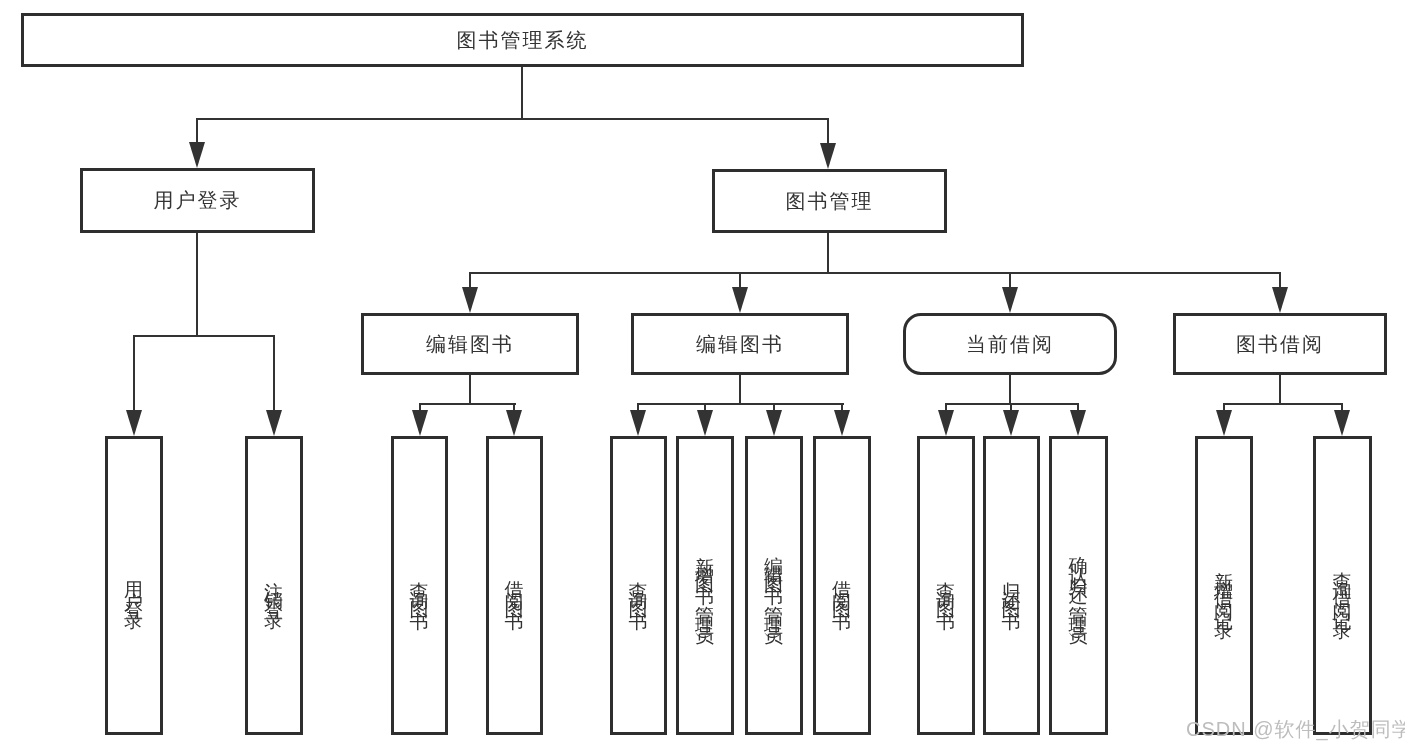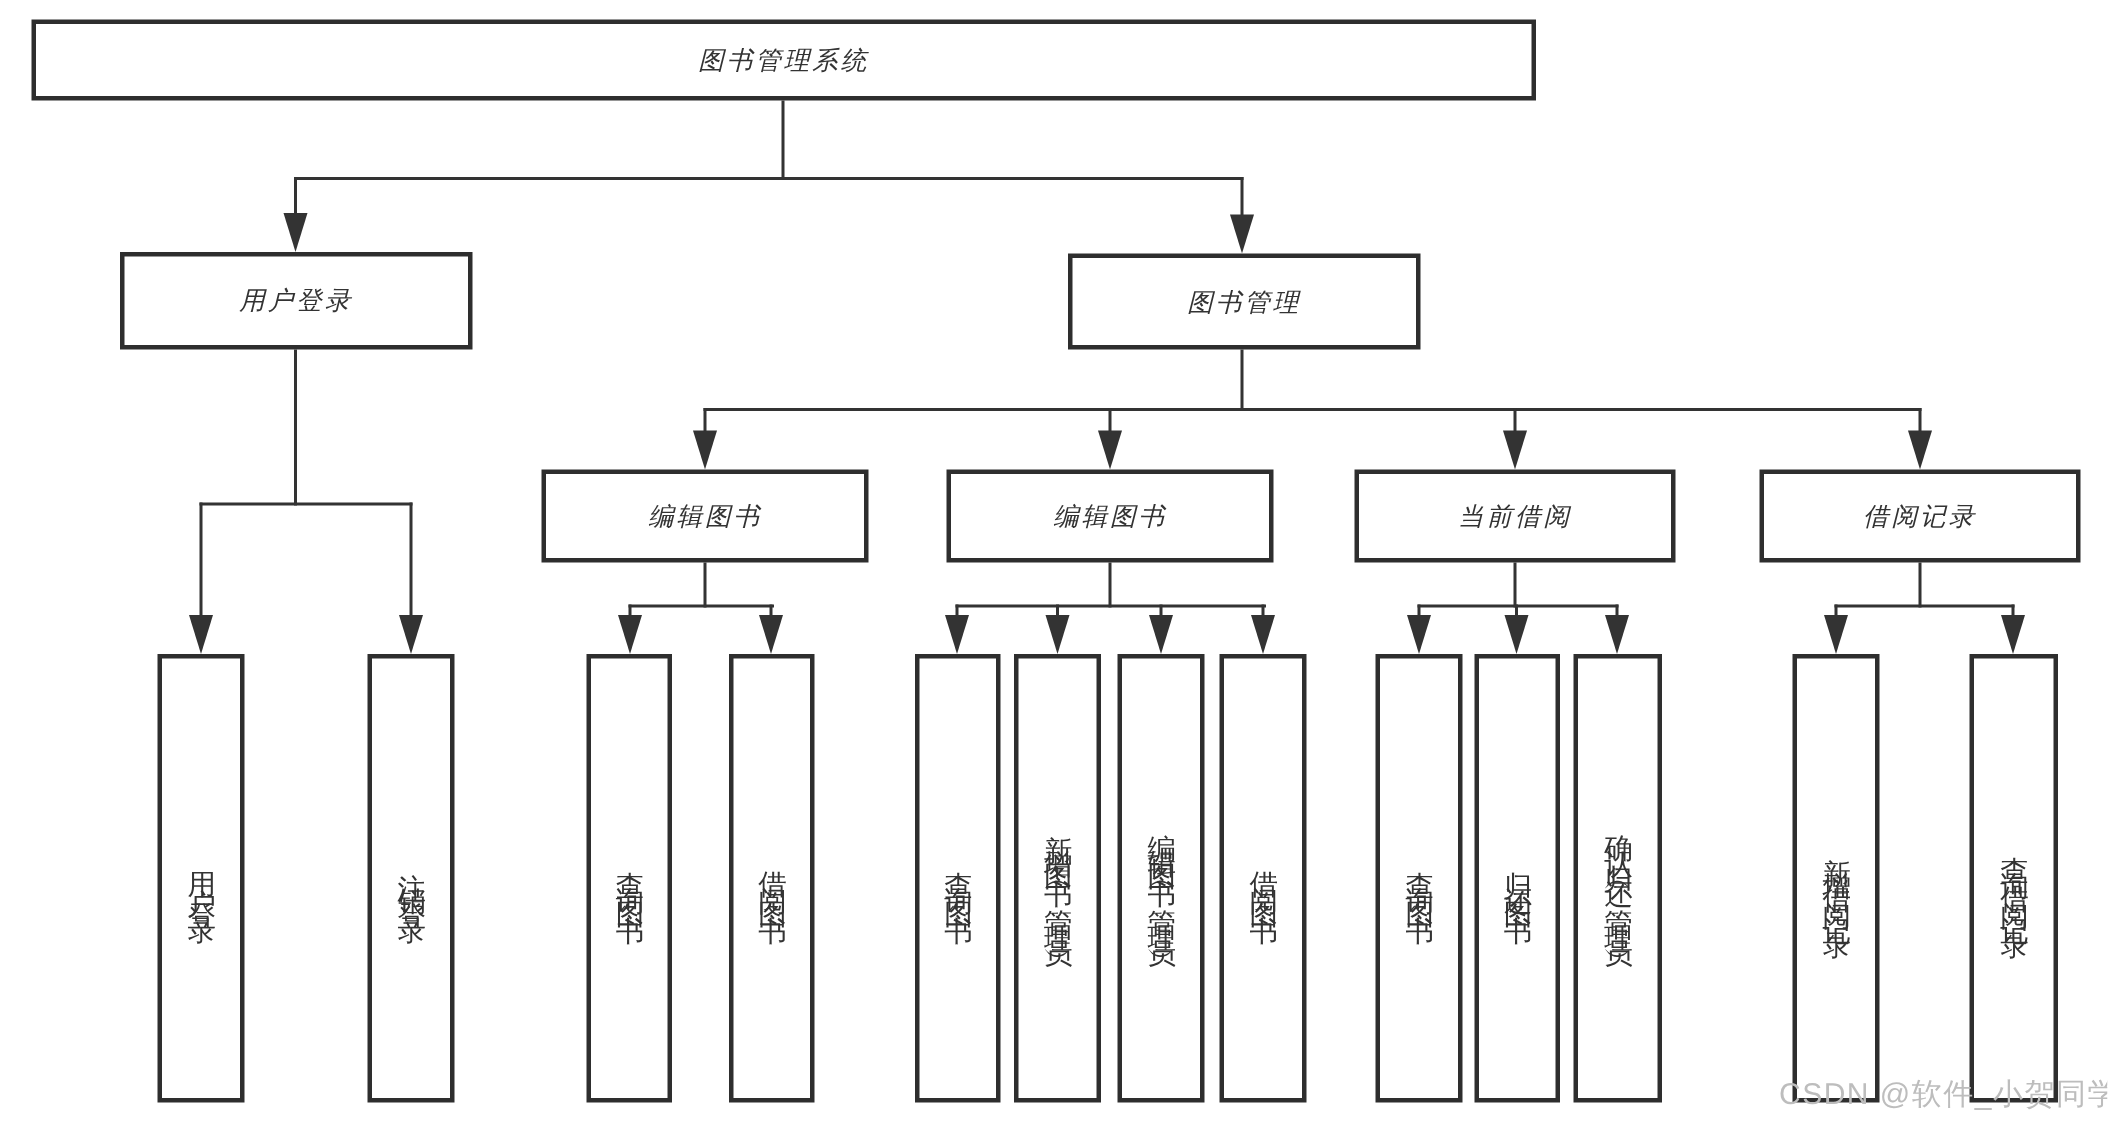--- a/index.html
+++ b/index.html
@@ -14,24 +14,23 @@
     position:absolute;
     background:#ffffff;
     border:3px solid #2e2e2e;
     box-sizing:border-box;
     display:flex;
     align-items:center;
     justify-content:center;
     color:#333333;
   }
   .hbox{
-    font-size:17px;
+    font-size:20px;
     letter-spacing:2px;
     white-space:nowrap;
-    font-style:italic;
   }
   .vbox{
     writing-mode:vertical-rl;
     text-orientation:mixed;
     font-size:19px;
     letter-spacing:10px;
     line-height:1;
   }
   .vline{position:absolute;width:2px;background:#333333;}
   .hline{position:absolute;height:2px;background:#333333;}
@@ -81,22 +80,22 @@
   <div class="arrow" style="left:462px;top:287px;"></div>
   <div class="vline" style="left:739px;top:272px;height:18px;"></div>
   <div class="arrow" style="left:732px;top:287px;"></div>
   <div class="vline" style="left:1009px;top:272px;height:18px;"></div>
   <div class="arrow" style="left:1002px;top:287px;"></div>
   <div class="vline" style="left:1279px;top:272px;height:18px;"></div>
   <div class="arrow" style="left:1272px;top:287px;"></div>
 
   <div class="box hbox" style="left:361px;top:313px;width:218px;height:62px;">编辑图书</div>
   <div class="box hbox" style="left:631px;top:313px;width:218px;height:62px;">编辑图书</div>
-  <div class="box hbox" style="left:903px;top:313px;width:214px;height:62px;">当前借阅</div>
-  <div class="box hbox" style="left:1173px;top:313px;width:214px;height:62px;">借阅记录</div>
+  <div class="box hbox" style="left:903px;top:313px;width:214px;height:62px;border-radius:18px;">当前借阅</div>
+  <div class="box hbox" style="left:1173px;top:313px;width:214px;height:62px;">图书借阅</div>
 
   <div class="vline" style="left:469px;top:375px;height:30px;"></div>
   <div class="hline" style="left:419px;top:403px;width:97px;"></div>
   <div class="vline" style="left:419px;top:403px;height:12px;"></div>
   <div class="arrow" style="left:412px;top:410px;"></div>
   <div class="vline" style="left:513px;top:403px;height:12px;"></div>
   <div class="arrow" style="left:506px;top:410px;"></div>
 
   <div class="vline" style="left:739px;top:375px;height:30px;"></div>
   <div class="hline" style="left:637px;top:403px;width:207px;"></div>

